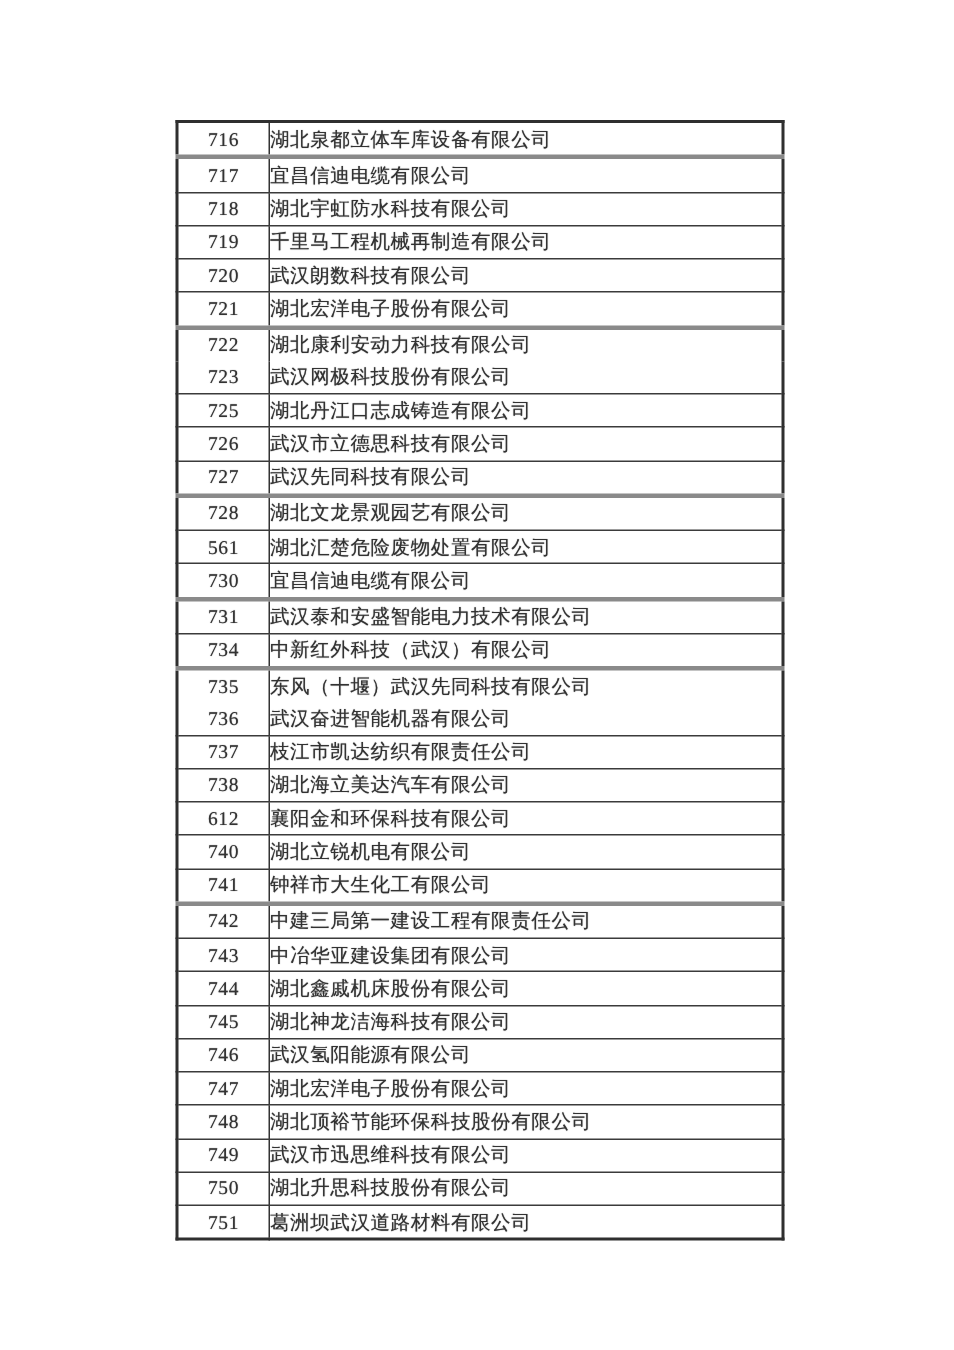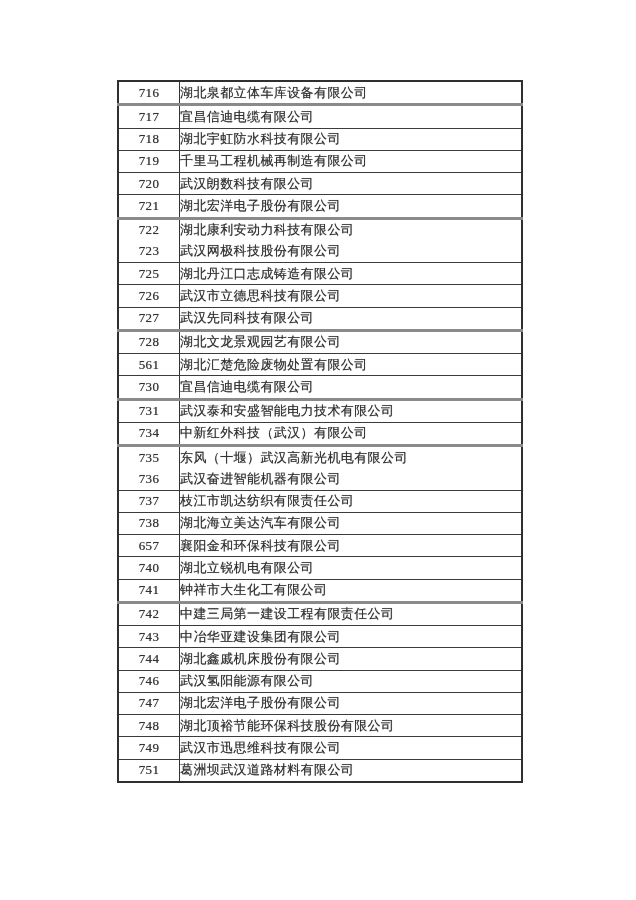--- a/index.html
+++ b/index.html
@@ -113,36 +113,36 @@
         <tr>
           <td class="num-cell">731</td>
           <td class="name-cell">武汉泰和安盛智能电力技术有限公司</td>
         </tr>
         <tr class="heavy-divider">
           <td class="num-cell">734</td>
           <td class="name-cell">中新红外科技（武汉）有限公司</td>
         </tr>
         <tr class="no-divider">
           <td class="num-cell">735</td>
-          <td class="name-cell">东风（十堰）武汉高新光机电有限公司</td>
+          <td class="name-cell">东风（十堰）武汉先同科技有限公司</td>
         </tr>
         <tr>
           <td class="num-cell">736</td>
           <td class="name-cell">武汉奋进智能机器有限公司</td>
         </tr>
         <tr>
           <td class="num-cell">737</td>
           <td class="name-cell">枝江市凯达纺织有限责任公司</td>
         </tr>
         <tr>
           <td class="num-cell">738</td>
           <td class="name-cell">湖北海立美达汽车有限公司</td>
         </tr>
         <tr>
-          <td class="num-cell">657</td>
+          <td class="num-cell">612</td>
           <td class="name-cell">襄阳金和环保科技有限公司</td>
         </tr>
         <tr>
           <td class="num-cell">740</td>
           <td class="name-cell">湖北立锐机电有限公司</td>
         </tr>
         <tr class="heavy-divider">
           <td class="num-cell">741</td>
           <td class="name-cell">钟祥市大生化工有限公司</td>
         </tr>
@@ -152,34 +152,42 @@
         </tr>
         <tr>
           <td class="num-cell">743</td>
           <td class="name-cell">中冶华亚建设集团有限公司</td>
         </tr>
         <tr>
           <td class="num-cell">744</td>
           <td class="name-cell">湖北鑫戚机床股份有限公司</td>
         </tr>
         <tr>
+          <td class="num-cell">745</td>
+          <td class="name-cell">湖北神龙洁海科技有限公司</td>
+        </tr>
+        <tr>
           <td class="num-cell">746</td>
           <td class="name-cell">武汉氢阳能源有限公司</td>
         </tr>
         <tr>
           <td class="num-cell">747</td>
           <td class="name-cell">湖北宏洋电子股份有限公司</td>
         </tr>
         <tr>
           <td class="num-cell">748</td>
           <td class="name-cell">湖北顶裕节能环保科技股份有限公司</td>
         </tr>
         <tr>
           <td class="num-cell">749</td>
           <td class="name-cell">武汉市迅思维科技有限公司</td>
         </tr>
         <tr>
+          <td class="num-cell">750</td>
+          <td class="name-cell">湖北升思科技股份有限公司</td>
+        </tr>
+        <tr>
           <td class="num-cell">751</td>
           <td class="name-cell">葛洲坝武汉道路材料有限公司</td>
         </tr>
       </tbody>
   </table>
 </div>
 
 </body></html>

